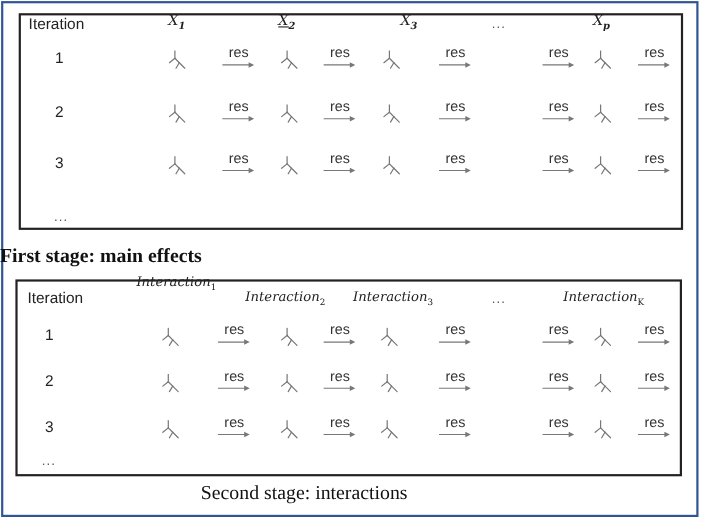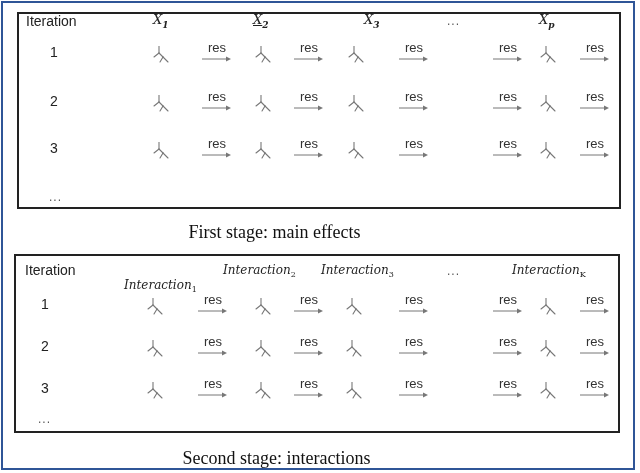--- a/index.html
+++ b/index.html
@@ -208,27 +208,27 @@
           <polygon points="24,0.5 29,3 24,5.5" fill="#777"></polygon>
         </svg></span></div>
     <div class="res" style="left: 580px; top: 136px;"><span class="lbl">res</span><span><svg width="30" height="6" viewBox="0 0 30 6">
           <line x1="0" y1="3" x2="25" y2="3" stroke="#777" stroke-width="1"></line>
           <polygon points="24,0.5 29,3 24,5.5" fill="#777"></polygon>
         </svg></span></div>
   </div>
 
 <div class="abs sans dots" style="left:49px;top:190px;">...</div>
 
-<div class="abs serif caption" style="left:0;width:549px;text-align:center;top:222px;">First stage: main effects</div>
+<div class="abs serif caption" style="left:0;width:549px;top:222px;font-weight:bold;">First stage: main effects</div>
 
 <div class="box box2"></div>
 
 <div class="abs sans iter-label" style="left:25px;top:262px;">Iteration</div>
 
-<div class="abs hdr-it" style="left:124px;top:278px;"><span>Interaction</span><sub>1</sub></div>
+<div class="abs hdr-it" style="left:124px;top:249px;"><span>Interaction</span><sub>1</sub></div>
 <div class="abs hdr-it" style="left:223px;top:263px;"><span>Interaction</span><sub>2</sub></div>
 <div class="abs hdr-it" style="left:321px;top:263px;"><span>Interaction</span><sub>3</sub></div>
 <div class="abs sans dots" style="left:447px;top:264px;">...</div>
 <div class="abs hdr-it" style="left:512px;top:263px;"><span>Interaction</span><sub>K</sub></div>
 
 <div id="stage2-rows">
     <div class="abs sans rownum" style="left: 41px; top: 296px;">1</div>
     <div class="tree" style="left: 147px; top: 298px;"><svg width="16" height="18" viewBox="0 0 16 18">
         <g stroke="#777" stroke-width="1.1" fill="none" stroke-linecap="round">
           <line x1="6" y1="0" x2="6" y2="7"></line>
@@ -396,13 +396,13 @@
           <polygon points="24,0.5 29,3 24,5.5" fill="#777"></polygon>
         </svg></span></div>
     <div class="res" style="left: 580px; top: 376px;"><span class="lbl">res</span><span><svg width="30" height="6" viewBox="0 0 30 6">
           <line x1="0" y1="3" x2="25" y2="3" stroke="#777" stroke-width="1"></line>
           <polygon points="24,0.5 29,3 24,5.5" fill="#777"></polygon>
         </svg></span></div>
   </div>
 
 <div class="abs sans dots" style="left:38px;top:412px;">...</div>
 
-<div class="abs serif caption" style="left:0;width:553px;text-align:center;top:448px;">Second stage: interactions</div>
+<div class="abs serif caption" style="left:0;width:553px;text-align:center;top:438px;">Second stage: interactions</div>
 
 </body></html>

